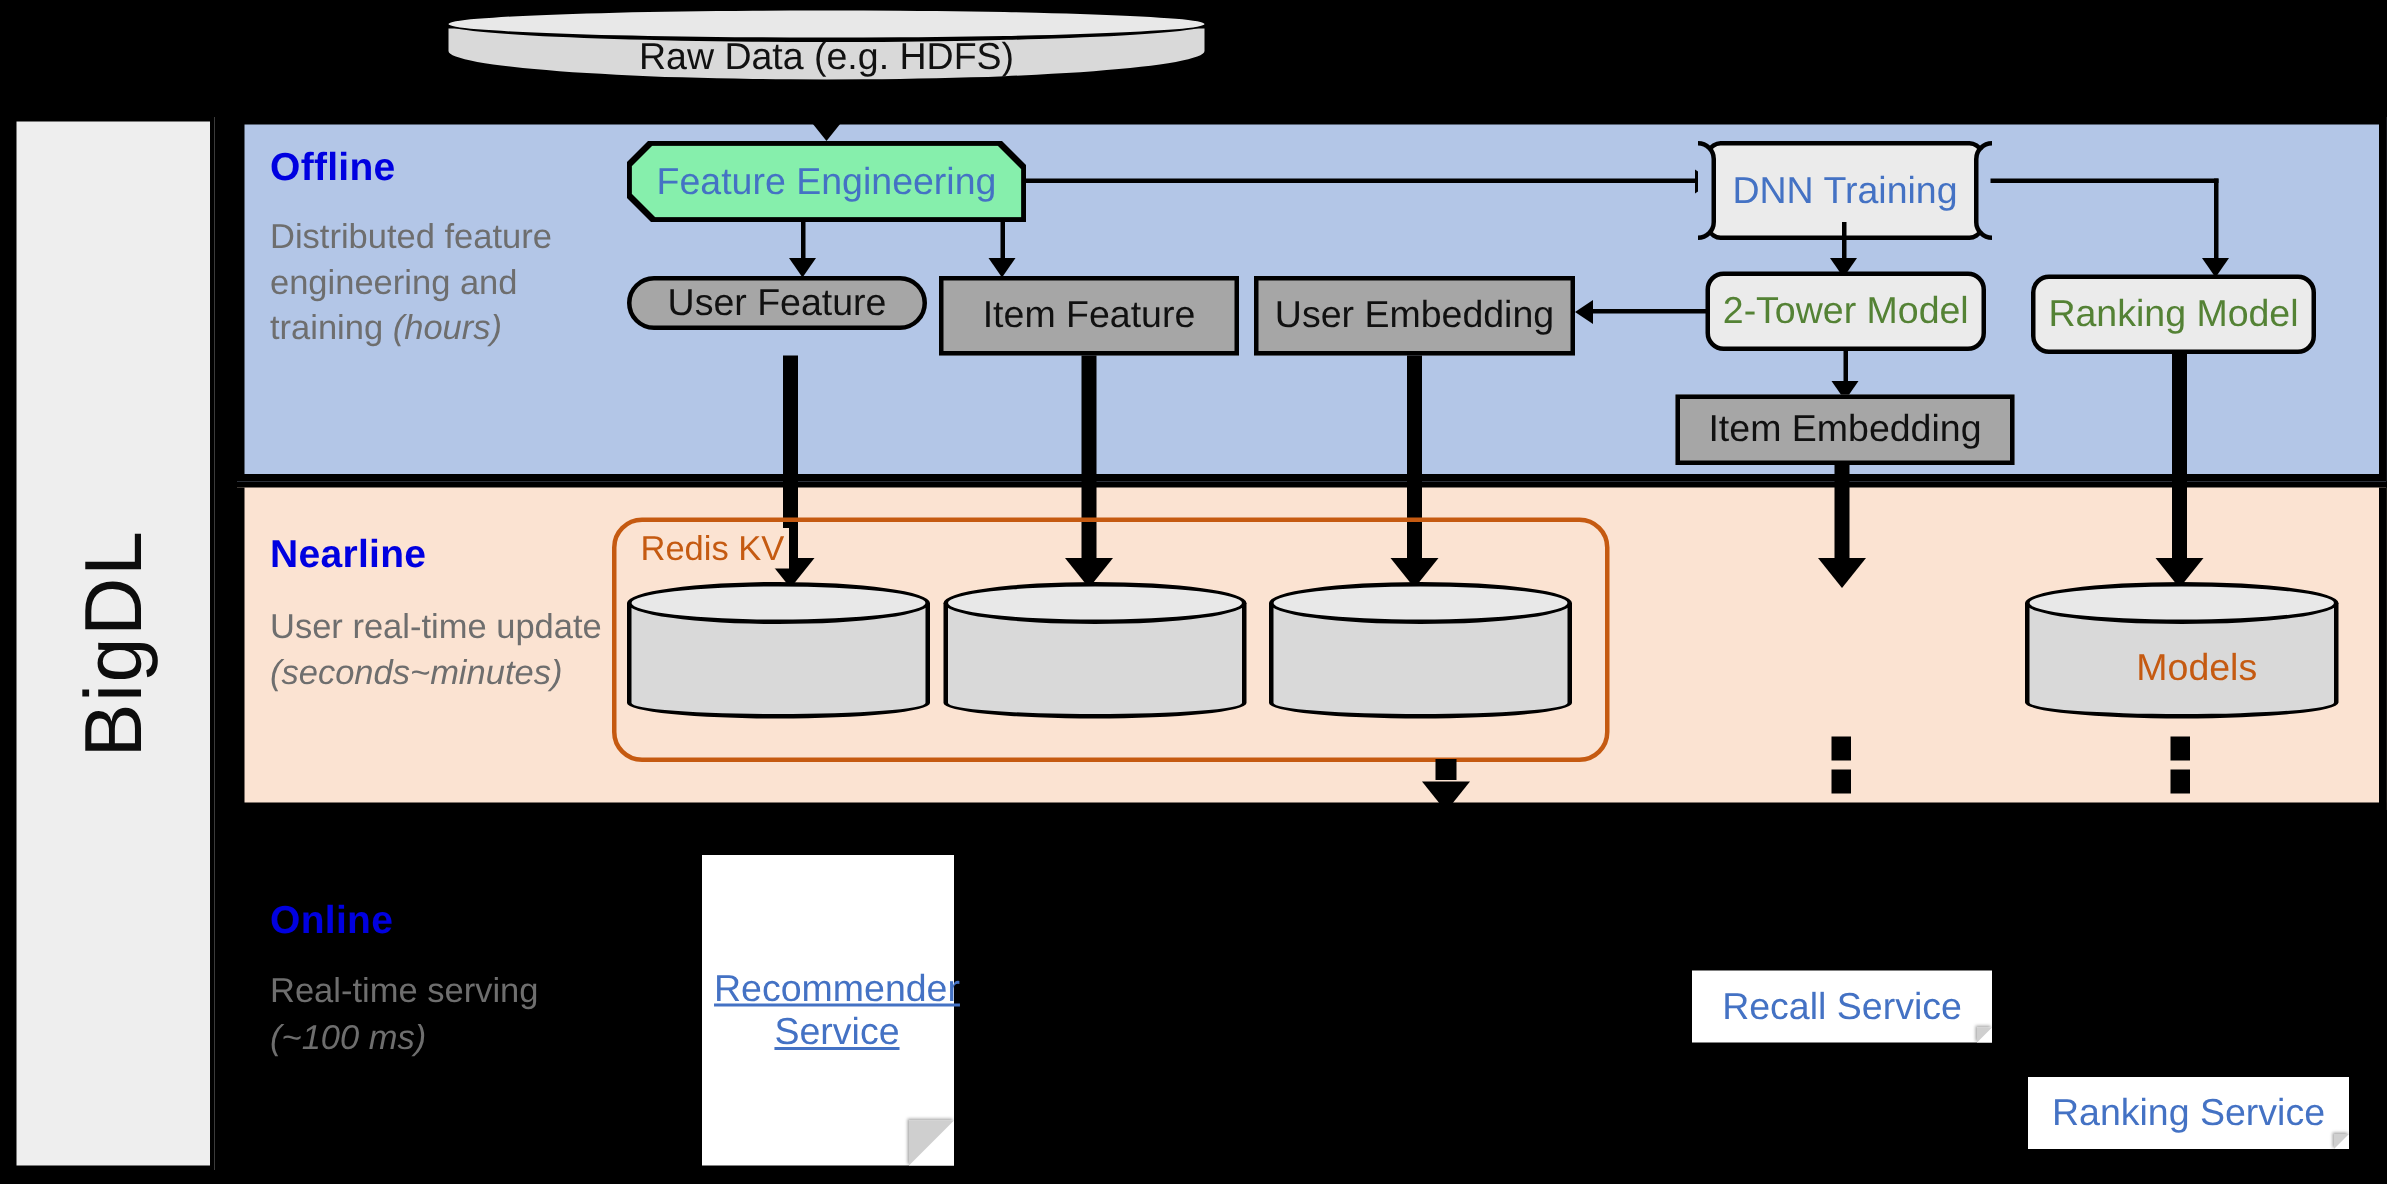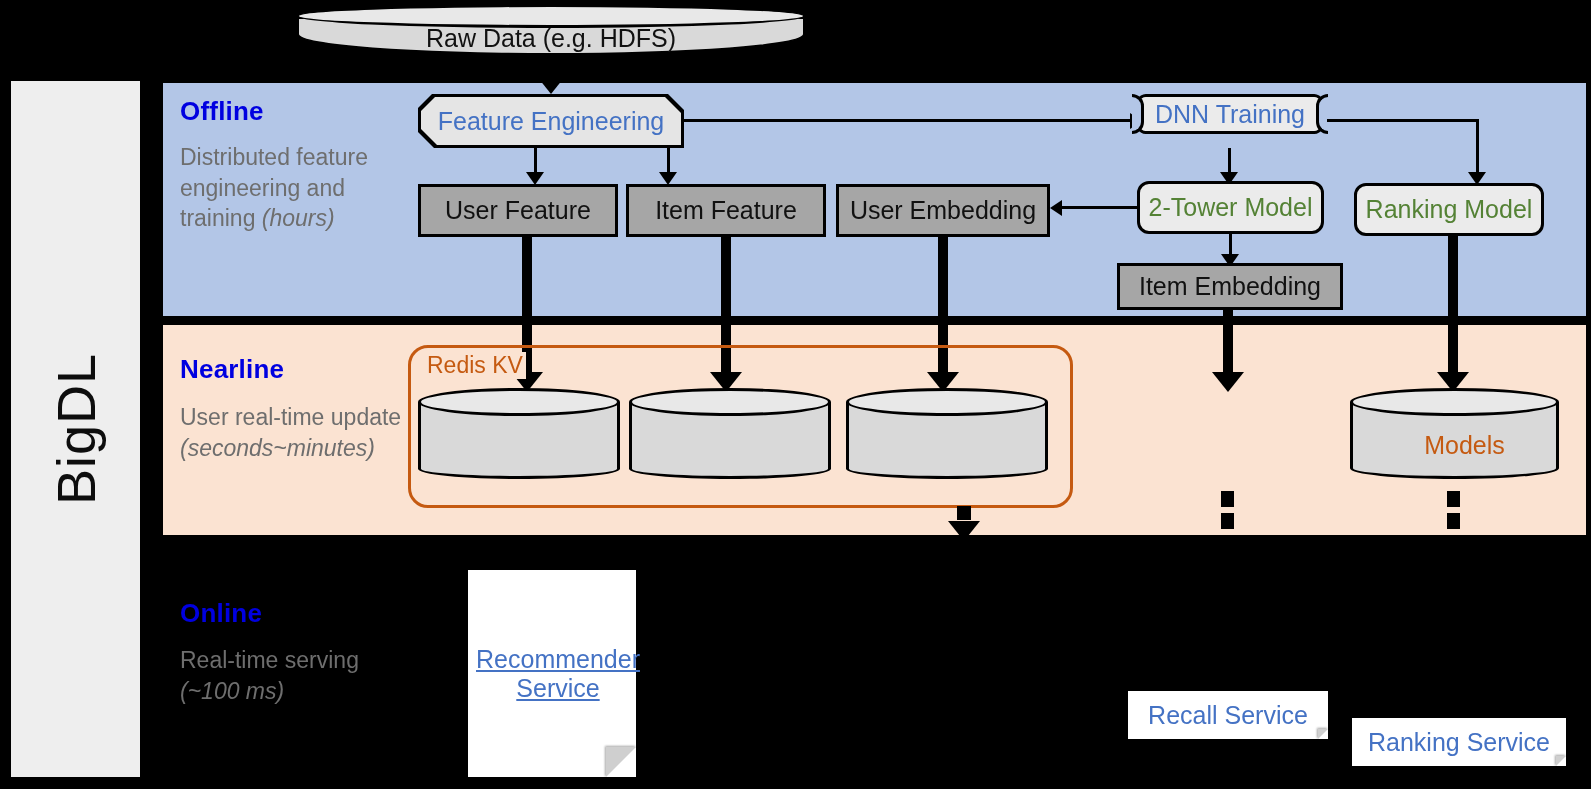--- a/index.html
+++ b/index.html
@@ -27,21 +27,21 @@
 
   
   .node{position:absolute;box-sizing:border-box;}
 
   .gray-box{background:#a6a6a6;border:3px solid #000;color:#111;font-size:25px;}
 
   .proc-box{background:#ebebeb;border:3px solid #000;color:#4472c4;font-size:25px;padding-left:23px;}
   .proc-round{border-radius:12px;}
 
   
-  .card-shape{background:#e5e5e5;color:#4472c4;font-size:25px;
+  .card-shape{background:#86efac;color:#4472c4;font-size:25px;
       clip-path:polygon(0 14px,14px 0,calc(100% - 16px) 0,100% 16px,100% 100%,16px 100%,0 calc(100% - 16px));
       border:0;}
   .card-shape-outer{background:#000;
       clip-path:polygon(0 14px,14px 0,calc(100% - 16px) 0,100% 16px,100% 100%,16px 100%,0 calc(100% - 16px));}
   .bracket-box{background:#ebebeb;border:3px solid #000;border-radius:14px/22px;color:#4472c4;font-size:25px;}
   .bracket-notch{position:absolute;width:16px;height:100%;top:0;background:#b3c6e7;}
   .bracket-notch.l{left:-1px;border-radius:0 14px 14px 0;border:3px solid #000;border-left:0;box-sizing:border-box;}
   .bracket-notch.r{right:-1px;border-radius:14px 0 0 14px;border:3px solid #000;border-right:0;box-sizing:border-box;}
 
   .green-txt{color:#548235;}
@@ -103,41 +103,41 @@
 
   <div class="node card-shape-outer" style="left:418px;top:94px;width:266px;height:54px;">
     <div class="card-shape" style="position:absolute;left:3px;top:3px;width:260px;height:48px;">
       <div class="ntext">Feature Engineering</div>
     </div>
   </div>
 
   <div class="line-h" style="left:684px;top:119px;width:448px;height:3px;"></div>
   <div class="arrow-r" style="left:1130px;top:113px;"></div>
 
-  <div class="node" style="left:1133px;top:94px;width:194px;height:40px;">
+  <div class="node" style="left:1133px;top:94px;width:194px;height:66px;">
     <div class="bracket-box" style="position:absolute;inset:0;">
       <div class="ntext">DNN Training</div>
     </div>
     <div class="bracket-notch l" style="width:12px;"></div>
     <div class="bracket-notch r" style="width:12px;"></div>
   </div>
 
   <div class="line-v" style="left:534px;top:148px;width:3px;height:28px;"></div>
   <div class="arrow-d" style="left:526px;top:172px;"></div>
   <div class="line-v" style="left:667px;top:148px;width:3px;height:28px;"></div>
   <div class="arrow-d" style="left:659px;top:172px;"></div>
 
   <div class="line-v" style="left:1228px;top:148px;width:3px;height:28px;"></div>
   <div class="arrow-d" style="left:1220px;top:172px;"></div>
 
   <div class="line-h" style="left:1327px;top:119px;width:152px;height:3px;"></div>
   <div class="line-v" style="left:1476px;top:119px;width:3px;height:57px;"></div>
   <div class="arrow-d" style="left:1468px;top:172px;"></div>
 
-  <div class="node gray-box" style="left:418px;top:184px;width:200px;height:53px;">
+  <div class="node gray-box" style="left:418px;top:184px;width:200px;height:36px;border-radius:21px;">
     <div class="ntext">User Feature</div>
   </div>
   <div class="node gray-box" style="left:626px;top:184px;width:200px;height:53px;">
     <div class="ntext">Item Feature</div>
   </div>
   <div class="node gray-box" style="left:836px;top:184px;width:214px;height:53px;">
     <div class="ntext">User Embedding</div>
   </div>
 
   <div class="node proc-box proc-round" style="left:1137px;top:181px;width:187px;height:53px;">
@@ -207,21 +207,21 @@
   <div class="dash-seg" style="left:1447px;top:491px;width:13px;height:16px;"></div>
   <div class="dash-seg" style="left:1447px;top:513px;width:13px;height:16px;"></div>
 
   <div class="doc" style="left:468px;top:570px;width:168px;height:207px;">
     <div class="ntext" style="padding:0 6px;white-space:pre-line;text-decoration:underline;">Recommender
 Service</div>
     <div class="fold" style="border-width:0 0 30px 30px;"></div>
   </div>
 
 
-  <div class="doc" style="left:1128px;top:647px;width:200px;height:48px;margin-top:44px;">
+  <div class="doc" style="left:1128px;top:647px;width:200px;height:48px;">
     <div class="ntext">Recall Service</div>
     <div class="fold" style="border-width:0 0 10px 10px;"></div>
   </div>
 
   <div class="doc" style="left:1352px;top:718px;width:214px;height:48px;">
     <div class="ntext">Ranking Service</div>
     <div class="fold" style="border-width:0 0 10px 10px;"></div>
   </div>
 
 </div>

